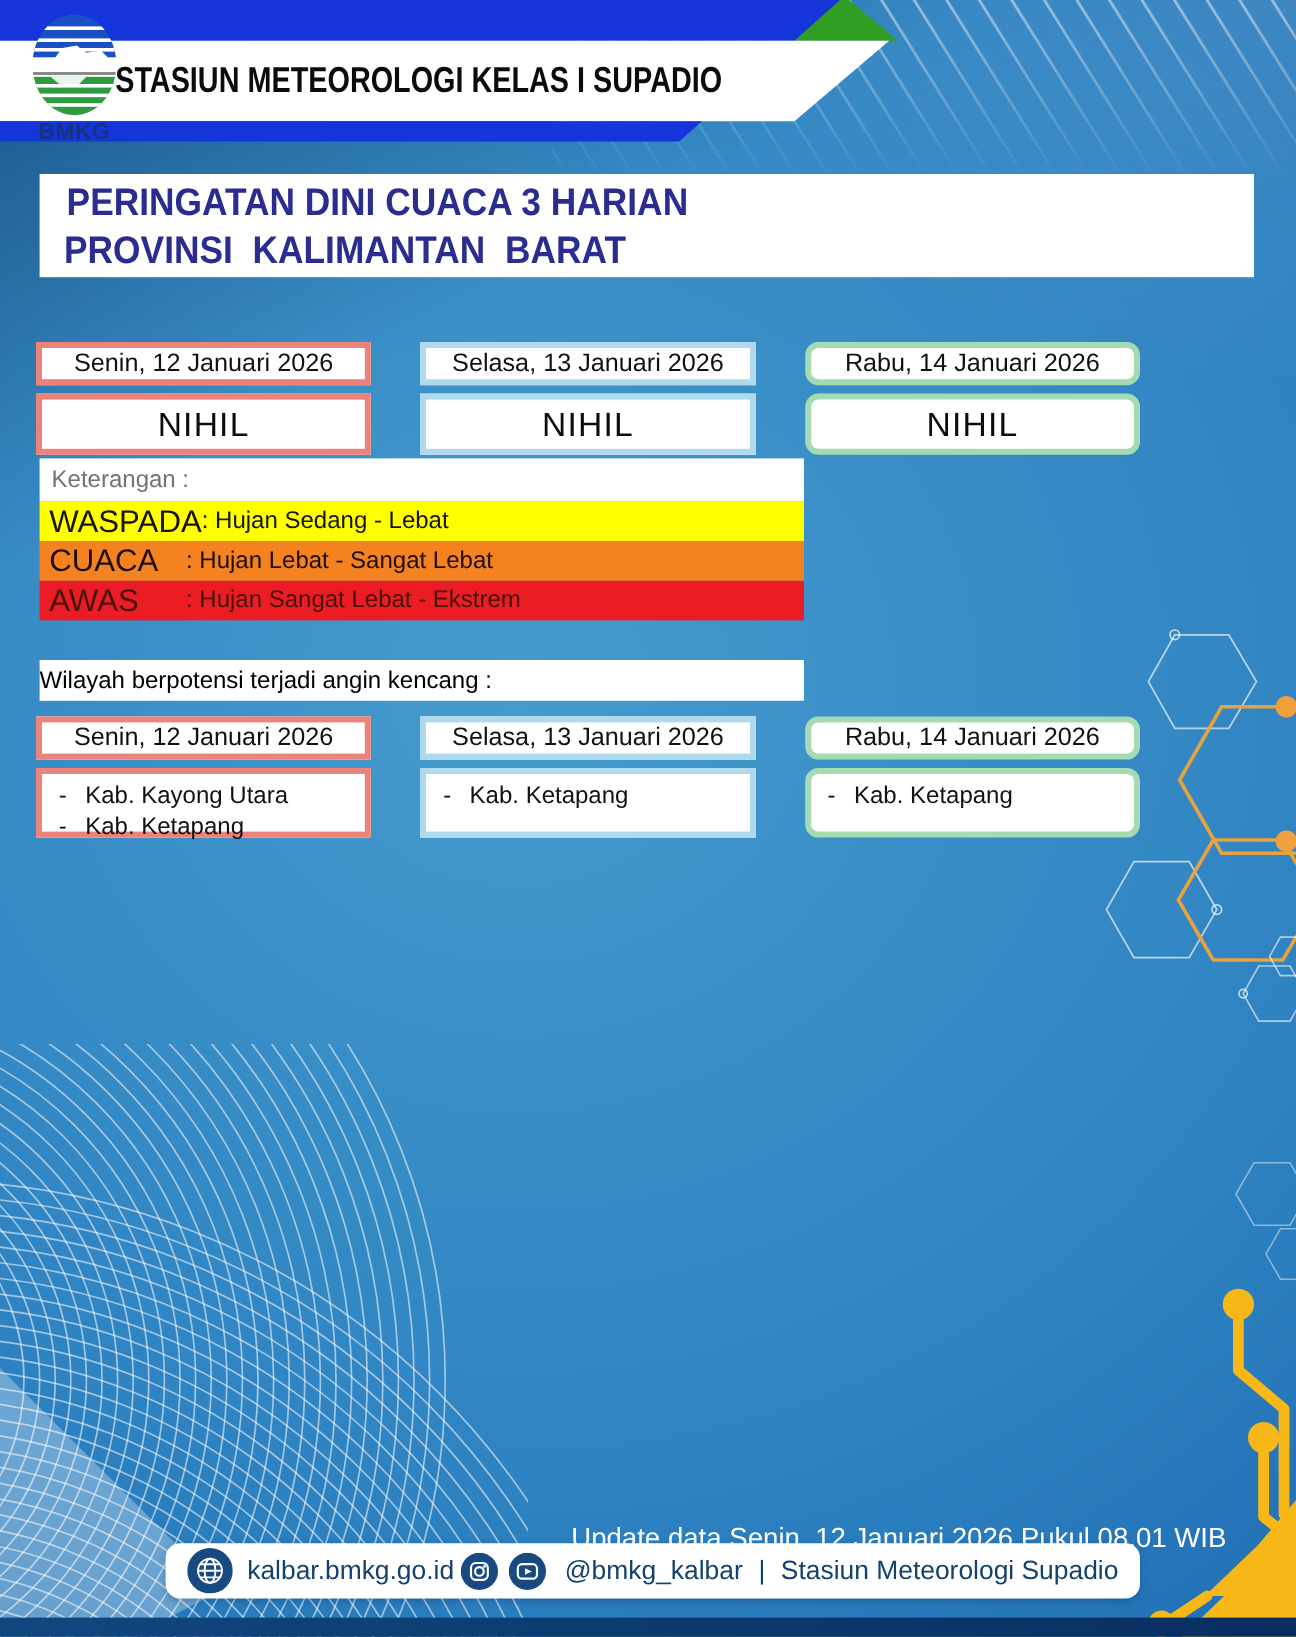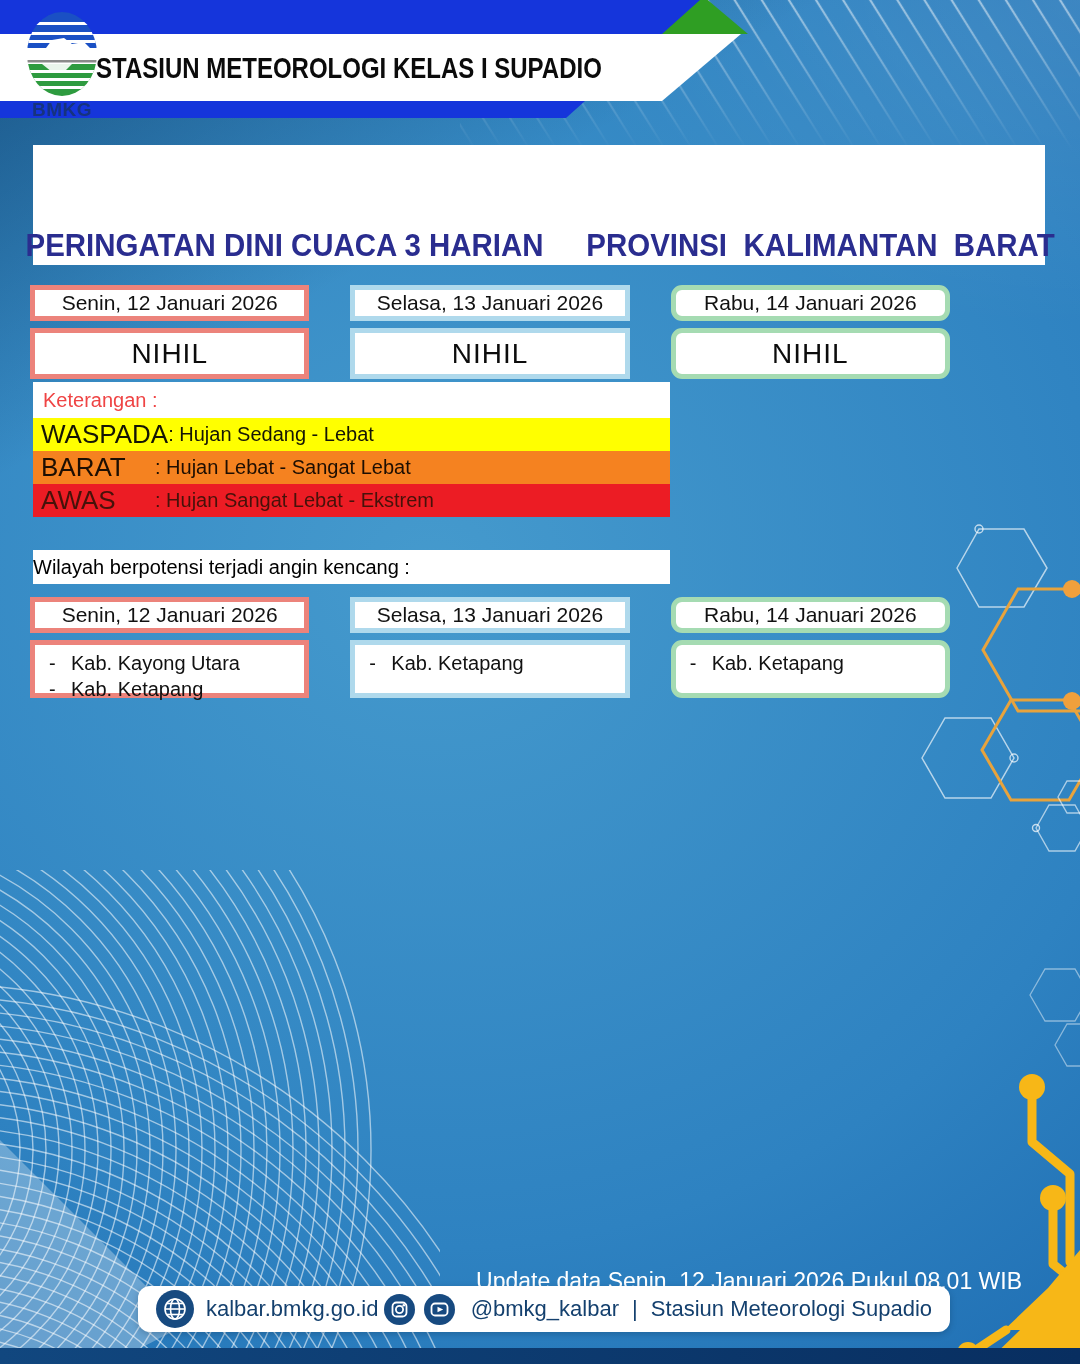--- a/index.html
+++ b/index.html
@@ -22,22 +22,22 @@
     background:linear-gradient(to right,#11477f,#082e60); }
 
   
   .header-svg { position:absolute; left:0; top:0; }
   .station-name { position:absolute; left:96px; top:51px; font-size:30px; font-weight:bold;
     color:#0b0b0b; white-space:nowrap; transform:scaleX(0.80); transform-origin:left center;
     letter-spacing:0px; }
   .logo { position:absolute; left:22px; top:8px; }
 
   
-  .title-box { position:absolute; left:33px; top:145px; width:1012px; height:120px;
-    background:#ffffff; display:flex; flex-direction:row; align-items:flex-end; justify-content:center; }
+  .title-box { position:absolute; left:33px; top:145px; width:1012px; height:86px;
+    background:#ffffff; display:flex; flex-direction:column; align-items:flex-start; justify-content:center; }
   .title-line { font-size:32px; font-weight:bold; color:#2A2D8F; line-height:40px;
     white-space:pre; transform:scaleX(0.92); transform-origin:center; }
 
   
   .day-row { position:absolute; left:30px; width:920px; display:flex; gap:41px; }
   .day-row.r1 { top:285px; }
   .day-row.r2 { top:597px; }
   .day-col { flex:1; display:flex; flex-direction:column; }
   .date-box { height:36px; background:#fff; border:5px solid #ccc;
     display:flex; align-items:center; justify-content:center;
@@ -49,21 +49,21 @@
     padding:5px 0 0 14px; }
   .area-item { font-size:20px; line-height:26px; color:#111; display:flex; }
   .area-item .dash { width:22px; flex:0 0 22px; }
   .acc-1 { border-color:#EC837B; }
   .acc-2 { border-color:#AFD9EC; }
   .acc-3 { border-color:#A5DBB2;border-radius:11px; }
 
   
   .legend { position:absolute; left:33px; top:382px; width:637px; }
   .legend-title { height:36px; background:#fff; display:flex; align-items:center;
-    padding-left:10px; font-size:20px; color:#ef4444; }
+    padding-left:10px; font-size:20px; color:#737373; }
   .legend-row { height:33px; display:flex; align-items:center; }
   .legend-level { flex:0 0 122px; padding-left:8px; font-size:26px; font-weight:500; }
   .legend-desc { font-size:20px; }
   .lvl-waspada { background:#FFFF00; color:#151505; }
   .lvl-siaga { background:#F58220; color:#1d0e02; }
   .lvl-awas { background:#EC1C24; color:#47120a; }
 
   
   .wind-header { position:absolute; left:33px; top:550px; width:637px; height:34px;
     background:#fff; display:flex; align-items:center; 
@@ -253,21 +253,21 @@
     </div>
   </div>
 
   <div class="legend">
     <div class="legend-title">Keterangan :</div>
     <div class="legend-row lvl-waspada">
       <div class="legend-level">WASPADA</div>
       <div class="legend-desc">: Hujan Sedang - Lebat</div>
     </div>
     <div class="legend-row lvl-siaga">
-      <div class="legend-level">BARAT</div>
+      <div class="legend-level">CUACA</div>
       <div class="legend-desc">: Hujan Lebat - Sangat Lebat</div>
     </div>
     <div class="legend-row lvl-awas">
       <div class="legend-level">AWAS</div>
       <div class="legend-desc">: Hujan Sangat Lebat - Ekstrem</div>
     </div>
   </div>
 
   <div class="wind-header">Wilayah berpotensi terjadi angin kencang :</div>
 

